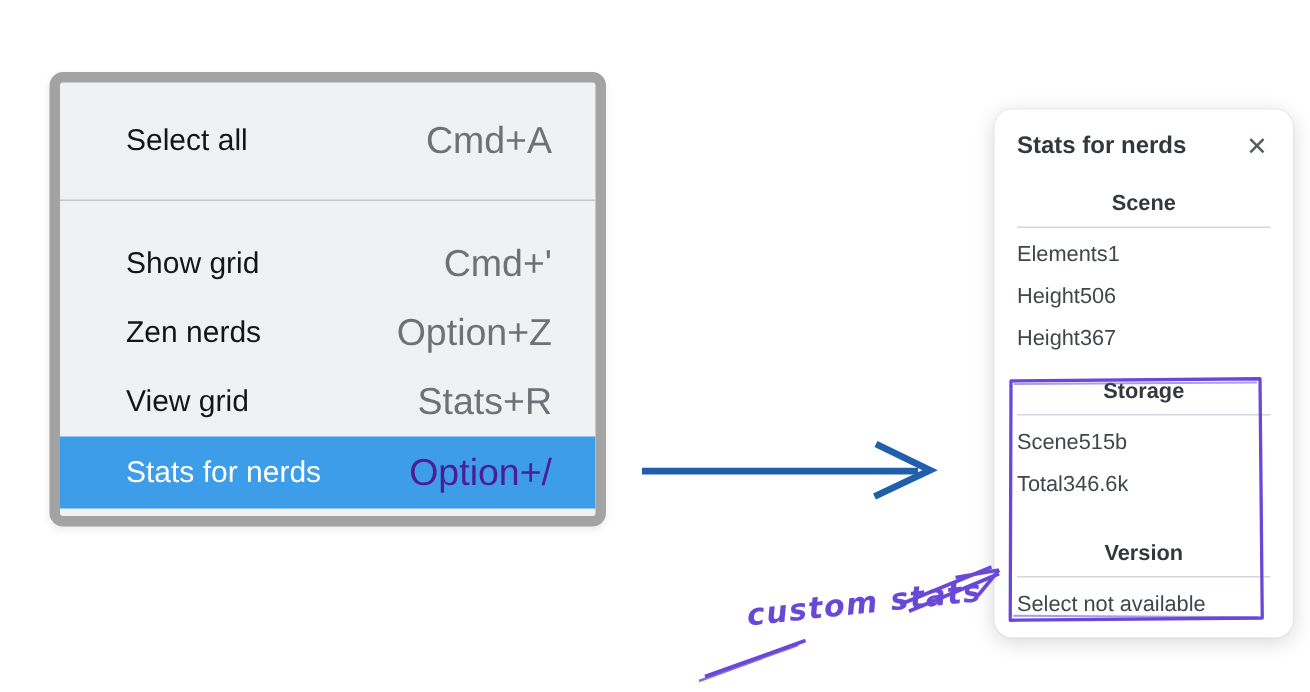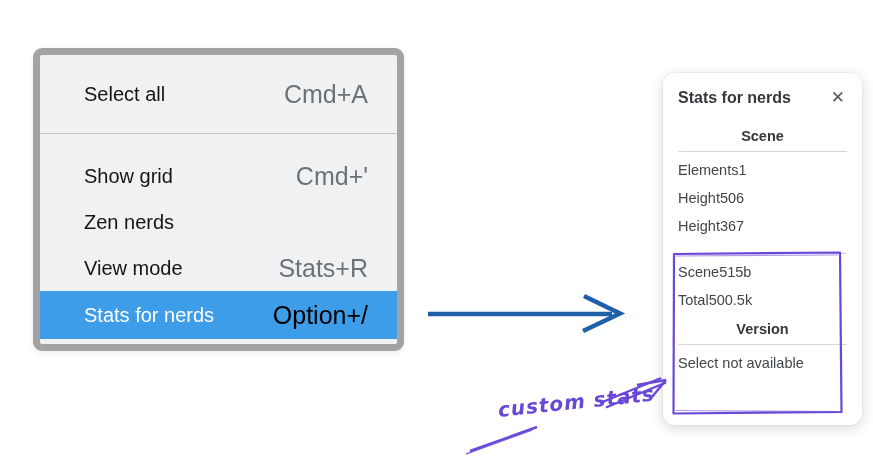--- a/index.html
+++ b/index.html
@@ -23,38 +23,38 @@
     display:flex;align-items:center;justify-content:space-between;
     padding:0 29px 0 44px;font-size:20px;color:#141517;flex:0 0 auto;
     cursor:default;
   }
   .menu-item .shortcut{color:#6d7277;font-size:25px}
   .mi-first{height:78px}
   .menu-sep{height:0;border-top:1px solid #c2c7cc;flex:0 0 auto}
   .menu-group{padding-top:19px;padding-bottom:30px;display:flex;flex-direction:column}
   .mi{height:46px}
   .mi-hl{height:48px;background:var(--highlight);color:#ffffff}
-  .mi-hl .shortcut{color:#000000}
+  .mi-hl .shortcut{color:#4c1d95}
 
   
   .panel{
     position:absolute;left:663px;top:73px;width:199px;height:352px;
     background:#ffffff;border-radius:12px;
     box-shadow:0 3px 14px rgba(0,0,0,.16), 0 0 0 1px rgba(0,0,0,.03);
     padding:12px 15px 10px 15px;color:#41464b;font-size:14.5px;
   }
   .panel-header{display:flex;align-items:center;justify-content:space-between;margin-top:2px}
   .panel-title{font-weight:bold;font-size:16px;color:#33383d}
   .panel-close{font-size:17px;color:#565b61;line-height:1;cursor:pointer;padding:2px}
   .sec-heading{font-weight:bold;text-align:center;color:#33383d;font-size:14.5px}
   .sec-rule{border:none;border-top:1px solid #d2d8dd;margin:7px 0 4px 0}
   .stat-row{display:flex;justify-content:flex-start;align-items:center;height:28px}
   .sec-scene{margin-top:20px}
   .sec-storage{margin-top:13px}
-  .sec-version{margin-top:7px}
+  .sec-version{margin-top:24px}
   .version-note{height:28px;display:flex;align-items:center;margin-top:2px}
 
   
   .overlay{position:absolute;left:0;top:0;width:873px;height:461px;pointer-events:none}
   .stroke-blue{stroke:var(--arrow);fill:none}
   .stroke-annot{stroke:var(--annot);fill:none}
   .annot-text{
     position:absolute;left:498px;top:398px;width:160px;
     color:var(--annot);font-size:20px;font-style:italic;font-weight:bold;
     letter-spacing:1px;transform:rotate(-6deg);transform-origin:left center;
@@ -72,23 +72,24 @@
       <span class="shortcut">Cmd+A</span>
     </div>
     <div class="menu-sep"></div>
     <div class="menu-group">
       <div class="menu-item mi">
         <span>Show grid</span>
         <span class="shortcut">Cmd+'</span>
       </div>
       <div class="menu-item mi">
         <span>Zen nerds</span>
+        <span class="shortcut">Option+Z</span>
       </div>
       <div class="menu-item mi">
-        <span>View mode</span>
+        <span>View grid</span>
         <span class="shortcut">Stats+R</span>
       </div>
       <div class="menu-item mi-hl menu-item">
         <span>Stats for nerds</span>
         <span class="shortcut">Option+/</span>
       </div>
     </div>
   </div>
 
   <div class="panel">
@@ -108,28 +109,29 @@
         <span>Height</span>
         <span>506</span>
       </div>
       <div class="stat-row">
         <span>Height</span>
         <span>367</span>
       </div>
     </div>
 
     <div class="sec-storage">
+      <div class="sec-heading">Storage</div>
       <hr class="sec-rule">
       <div class="stat-row">
         <span>Scene</span>
         <span>515b</span>
       </div>
       <div class="stat-row">
         <span>Total</span>
-        <span>500.5k</span>
+        <span>346.6k</span>
       </div>
     </div>
 
     <div class="sec-version">
       <div class="sec-heading">Version</div>
       <hr class="sec-rule">
       <div class="version-note">Select not available</div>
     </div>
   </div>
 

